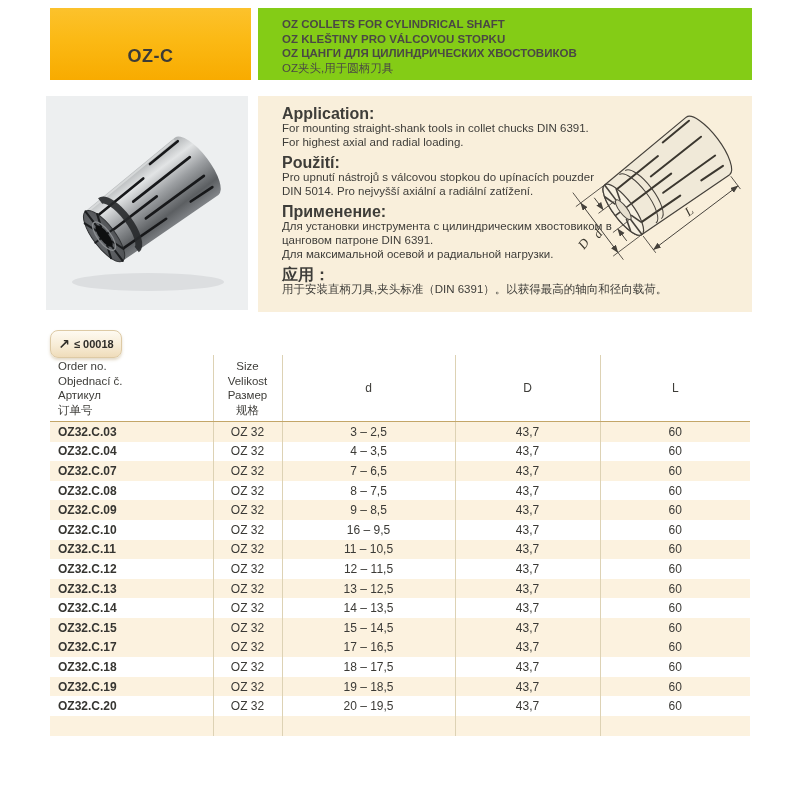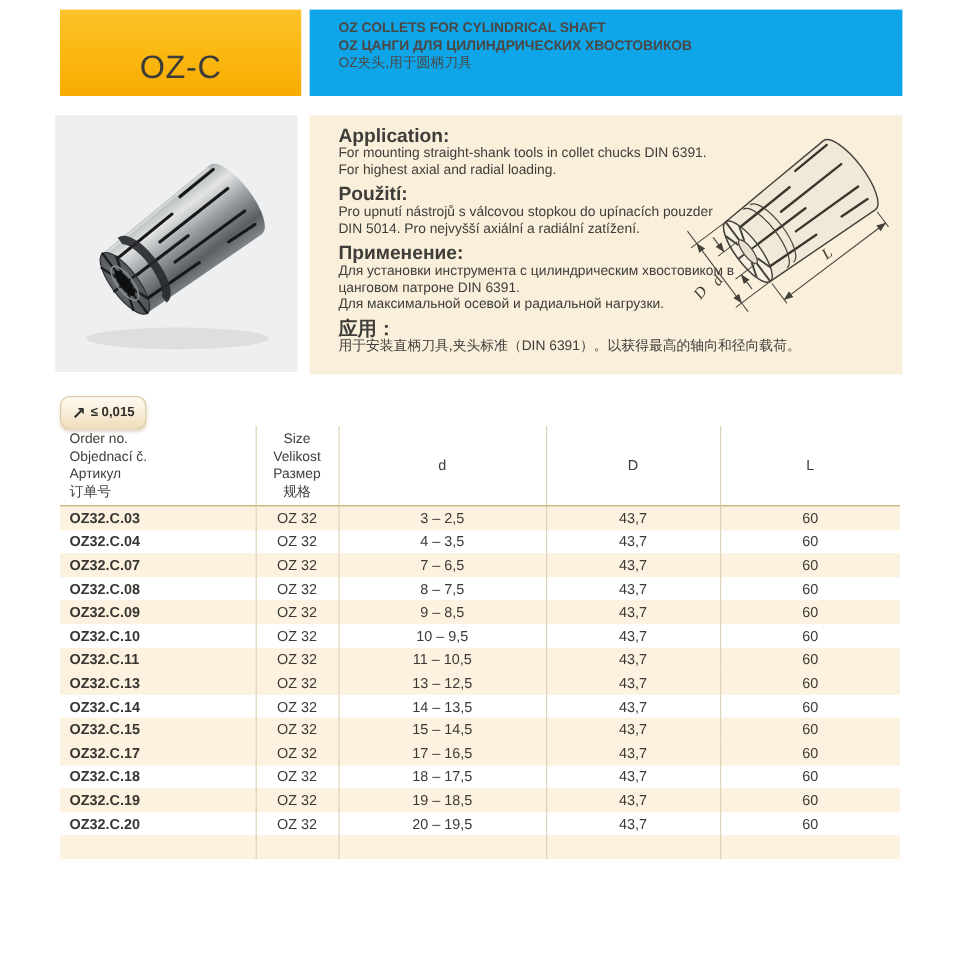--- a/index.html
+++ b/index.html
@@ -2,22 +2,22 @@
 <html><head>
 <meta charset="utf-8">
 <style>
   html,body{margin:0;padding:0;background:#ffffff;width:800px;height:800px;overflow:hidden;
     font-family:"Liberation Sans","DejaVu Sans",sans-serif;color:#3f3e3a;}
   .abs{position:absolute;}
   
   .brand-box{left:50px;top:8px;width:201px;height:72px;
     background:linear-gradient(180deg,#fcc22c 0%,#fbb914 45%,#f8ab00 100%);
     display:flex;align-items:center;justify-content:center;}
-  .brand-box span{font-size:27px;font-weight:400;color:#3c3b37;letter-spacing:.5px;margin-top:25px;}
-  .title-panel{left:258px;top:8px;width:494px;height:72px;background:#0ea5e9;
+  .brand-box span{font-size:18px;font-weight:700;color:#3c3b37;letter-spacing:.5px;margin-top:25px;}
+  .title-panel{left:258px;top:8px;width:494px;height:72px;background:#84cc16;
     padding:9px 0 0 24px;box-sizing:border-box;}
   .title-panel div{font-size:11.5px;font-weight:700;line-height:14.5px;color:#4a4844;white-space:nowrap;}
   .title-panel div.cn{font-weight:400;}
   
   .photo-box{left:46px;top:96px;width:202px;height:214px;background:#edeff0;}
   
   .app-panel{left:258px;top:96px;width:494px;height:216px;background:#f9efdb;
     padding:11px 0 0 24px;box-sizing:border-box;}
   .app-panel .sec{margin-bottom:7px;}
   .app-panel .hd{font-size:16px;font-weight:700;line-height:14px;color:#3e3d39;}
@@ -49,20 +49,21 @@
 </head>
 <body>
 
 <div style="position:relative;width:800px;height:800px;">
 
   <div class="abs brand-box">
     <span>OZ-C</span>
   </div>
   <div class="abs title-panel">
     <div>OZ COLLETS FOR CYLINDRICAL SHAFT</div>
+    <div>OZ KLEŠTINY PRO VÁLCOVOU STOPKU</div>
     <div>OZ ЦАНГИ ДЛЯ ЦИЛИНДРИЧЕСКИХ ХВОСТОВИКОВ</div>
     <div class="cn">OZ夹头,用于圆柄刀具</div>
   </div>
 
   <div class="abs photo-box">
     <svg width="202" height="214" viewBox="0 0 202 214">
       <defs>
         <linearGradient id="pg" x1="0" y1="0" x2="0" y2="1">
           <stop offset="0" stop-color="#aeb1b3"></stop>
             <stop offset="0.22" stop-color="#e2e4e5"></stop>
@@ -185,21 +186,21 @@
         <line x1="-56" y1="50" x2="50" y2="50" stroke-width="0.9" marker-start="url(#ar)" marker-end="url(#ar)"></line>
         <text x="-8" y="45" font-size="13" font-style="italic" fill="#3b382f" stroke="none">L</text>
       </g>
       <text transform="translate(32,150) rotate(-52)" font-size="13" font-style="italic" fill="#3b382f">D</text>
       <text transform="translate(47,139) rotate(-52)" font-size="13" font-style="italic" fill="#3b382f">d</text>
     </svg>
   </div>
 
   <div class="abs badge">
     <span class="arr">↗</span>
-    <span class="val">≤ 0,015</span>
+    <span class="val">≤ 00018</span>
   </div>
 
   <div class="abs table-wrap">
     <table>
       <colgroup>
           <col style="width:163px">
           <col style="width:69px">
           <col style="width:173px">
           <col style="width:145px">
           <col style="width:150px">
@@ -255,28 +256,35 @@
           <tr class="alt">
     <td class="order">OZ32.C.09</td>
     <td class="bl">OZ 32</td>
     <td class="bl">9 – 8,5</td>
     <td class="bl">43,7</td>
     <td class="bl">60</td>
   </tr>
           <tr>
     <td class="order">OZ32.C.10</td>
     <td class="bl">OZ 32</td>
-    <td class="bl">10 – 9,5</td>
+    <td class="bl">16 – 9,5</td>
     <td class="bl">43,7</td>
     <td class="bl">60</td>
   </tr>
           <tr class="alt">
     <td class="order">OZ32.C.11</td>
     <td class="bl">OZ 32</td>
     <td class="bl">11 – 10,5</td>
+    <td class="bl">43,7</td>
+    <td class="bl">60</td>
+  </tr>
+          <tr>
+    <td class="order">OZ32.C.12</td>
+    <td class="bl">OZ 32</td>
+    <td class="bl">12 – 11,5</td>
     <td class="bl">43,7</td>
     <td class="bl">60</td>
   </tr>
           <tr class="alt">
     <td class="order">OZ32.C.13</td>
     <td class="bl">OZ 32</td>
     <td class="bl">13 – 12,5</td>
     <td class="bl">43,7</td>
     <td class="bl">60</td>
   </tr>

